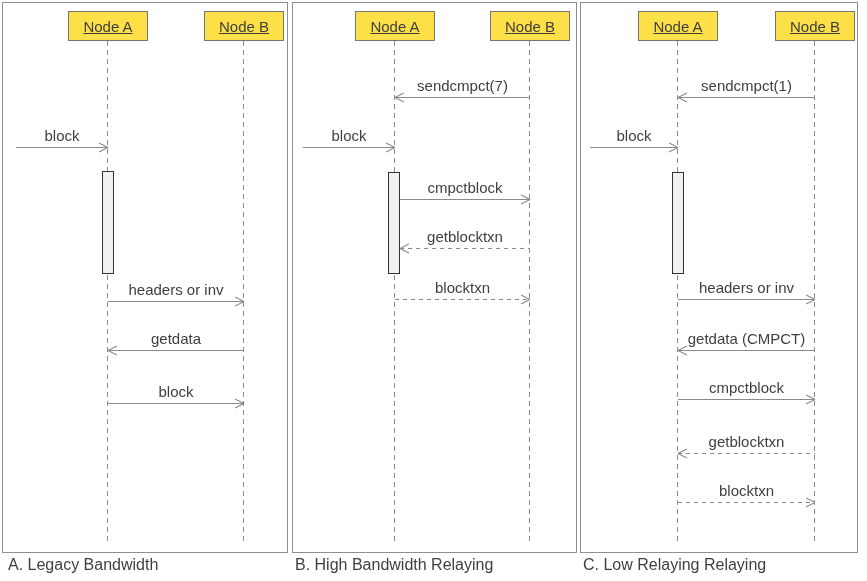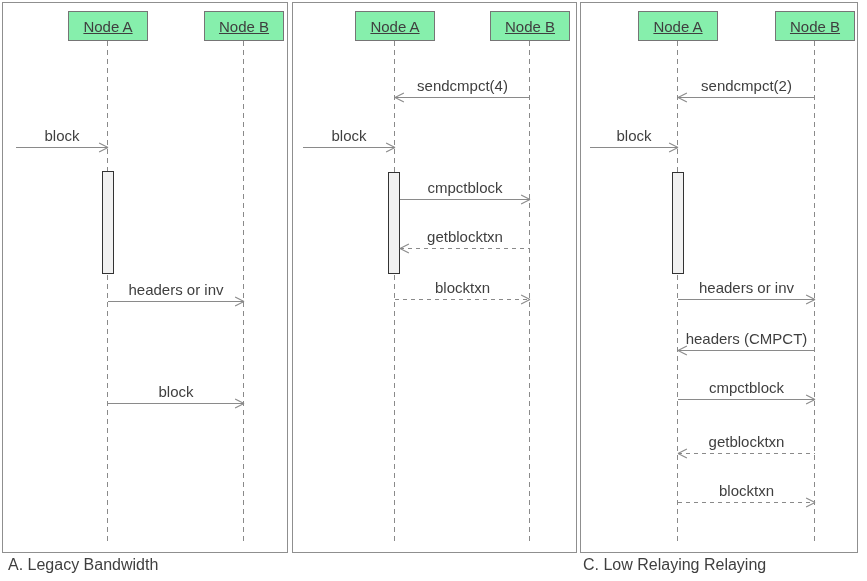--- a/index.html
+++ b/index.html
@@ -14,21 +14,21 @@
   html,body{background:#ffffff;}
   body{font-family:"Liberation Sans",sans-serif;color:var(--text);}
   #stage{position:relative;width:867px;height:581px;background:#ffffff;overflow:hidden;}
 
   .panel{position:absolute;top:2px;height:551px;border:1px solid var(--panel-border);background:#ffffff;}
   #panel-a{left:2px;width:286px;}
   #panel-b{left:292px;width:285px;}
   #panel-c{left:580px;width:278px;}
 
   .nodebox{position:absolute;top:8px;width:80px;height:30px;border:1px solid var(--box-border);
-           background:#86efac;display:flex;align-items:center;justify-content:center;}
+           background:#fde047;display:flex;align-items:center;justify-content:center;}
   .nodebox span{font-size:15px;color:var(--text);text-decoration:underline;white-space:nowrap;}
 
   .lifeline{position:absolute;width:1px;
             background:repeating-linear-gradient(to bottom,var(--line) 0 5px,transparent 5px 9px);}
 
   .activation{position:absolute;width:12px;background:var(--activation-fill);
               border:1px solid var(--activation-border);}
 
   .msg{position:absolute;height:26px;}
   .msg .lbl{position:absolute;left:0;right:0;bottom:8px;text-align:center;font-size:15px;
@@ -72,20 +72,25 @@
       <div class="ln"></div>
       <div class="ah"></div>
     </div>
 
     <div class="msg solid arrow-r" style="left:105px;top:277px;width:136px">
       <div class="lbl">headers or inv</div>
       <div class="ln"></div>
       <div class="ah"></div>
     </div>
 
+    <div class="msg solid arrow-l" style="left:105px;top:326px;width:136px">
+      <div class="lbl">getdata</div>
+      <div class="ln"></div>
+      <div class="ah"></div>
+    </div>
 
     <div class="msg solid arrow-r" style="left:105px;top:379px;width:136px">
       <div class="lbl">block</div>
       <div class="ln"></div>
       <div class="ah"></div>
     </div>
   </div>
 
   <div class="panel" id="panel-b">
     <div class="lifeline" style="left:101px;top:38px;height:503px"></div>
@@ -94,21 +99,21 @@
     <div class="nodebox" style="left:62px">
       <span>Node A</span>
     </div>
     <div class="nodebox" style="left:197px">
       <span>Node B</span>
     </div>
 
     <div class="activation" style="left:95px;top:169px;height:102px"></div>
 
     <div class="msg solid arrow-l" style="left:102px;top:73px;width:135px">
-      <div class="lbl">sendcmpct(4)</div>
+      <div class="lbl">sendcmpct(7)</div>
       <div class="ln"></div>
       <div class="ah"></div>
     </div>
 
     <div class="msg solid arrow-r" style="left:10px;top:123px;width:92px">
       <div class="lbl">block</div>
       <div class="ln"></div>
       <div class="ah"></div>
     </div>
 
@@ -138,39 +143,39 @@
     <div class="nodebox" style="left:57px">
       <span>Node A</span>
     </div>
     <div class="nodebox" style="left:194px">
       <span>Node B</span>
     </div>
 
     <div class="activation" style="left:91px;top:169px;height:102px"></div>
 
     <div class="msg solid arrow-l" style="left:97px;top:73px;width:137px">
-      <div class="lbl">sendcmpct(2)</div>
+      <div class="lbl">sendcmpct(1)</div>
       <div class="ln"></div>
       <div class="ah"></div>
     </div>
 
     <div class="msg solid arrow-r" style="left:9px;top:123px;width:88px">
       <div class="lbl">block</div>
       <div class="ln"></div>
       <div class="ah"></div>
     </div>
 
     <div class="msg solid arrow-r" style="left:97px;top:275px;width:137px">
       <div class="lbl">headers or inv</div>
       <div class="ln"></div>
       <div class="ah"></div>
     </div>
 
     <div class="msg solid arrow-l" style="left:97px;top:326px;width:137px">
-      <div class="lbl">headers (CMPCT)</div>
+      <div class="lbl">getdata (CMPCT)</div>
       <div class="ln"></div>
       <div class="ah"></div>
     </div>
 
     <div class="msg solid arrow-r" style="left:97px;top:375px;width:137px">
       <div class="lbl">cmpctblock</div>
       <div class="ln"></div>
       <div class="ah"></div>
     </div>
 
@@ -181,15 +186,16 @@
     </div>
 
     <div class="msg dashed arrow-r" style="left:97px;top:478px;width:137px">
       <div class="lbl">blocktxn</div>
       <div class="ln"></div>
       <div class="ah"></div>
     </div>
   </div>
 
   <div class="caption" style="left:8px">A. Legacy Bandwidth</div>
+  <div class="caption" style="left:295px">B. High Bandwidth Relaying</div>
   <div class="caption" style="left:583px">C. Low Relaying Relaying</div>
 
 </div>
 
 </body></html>

